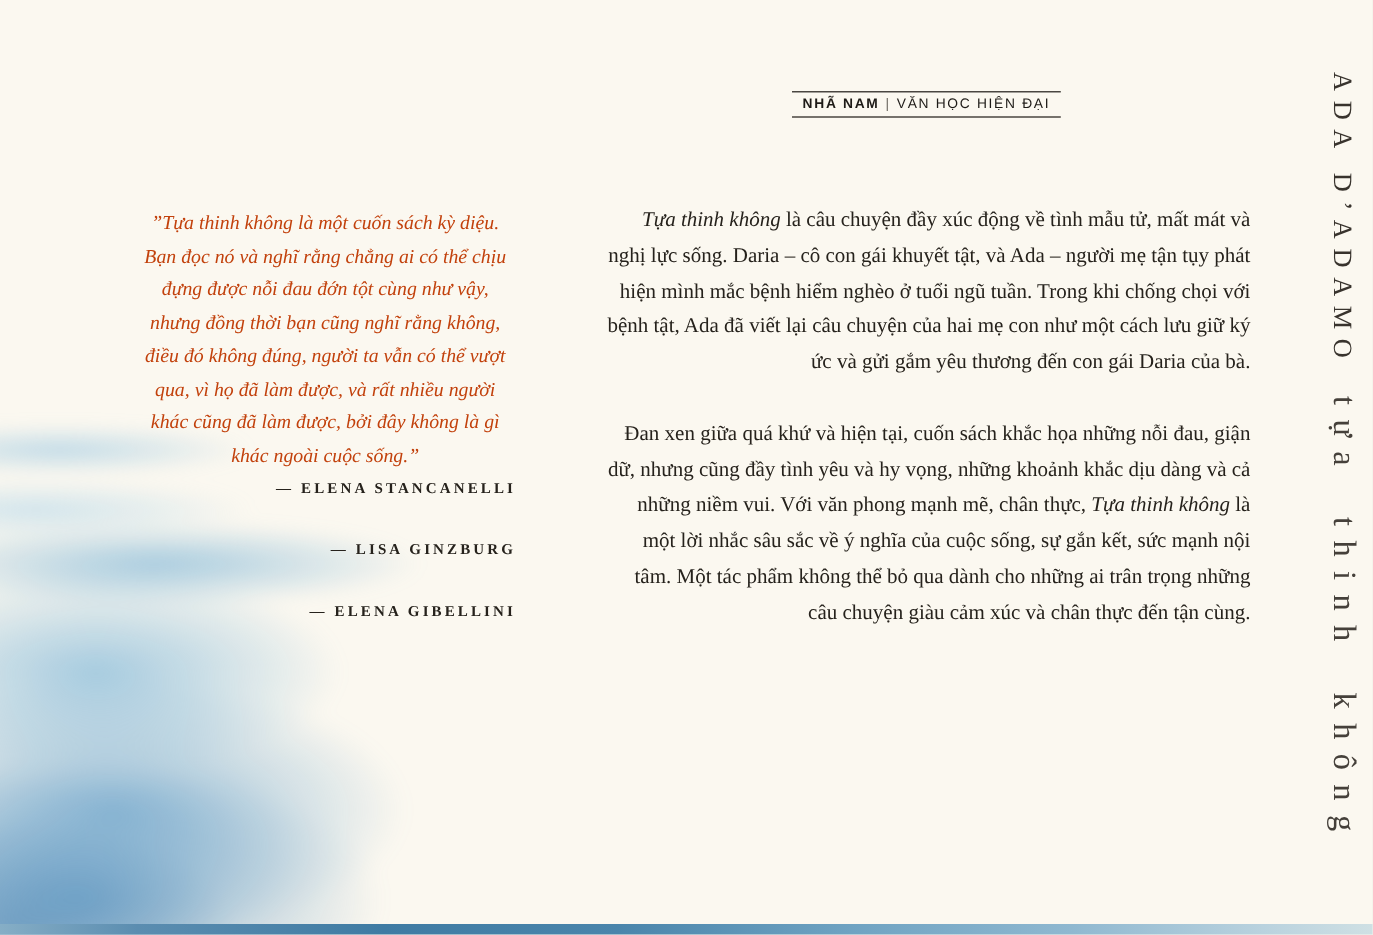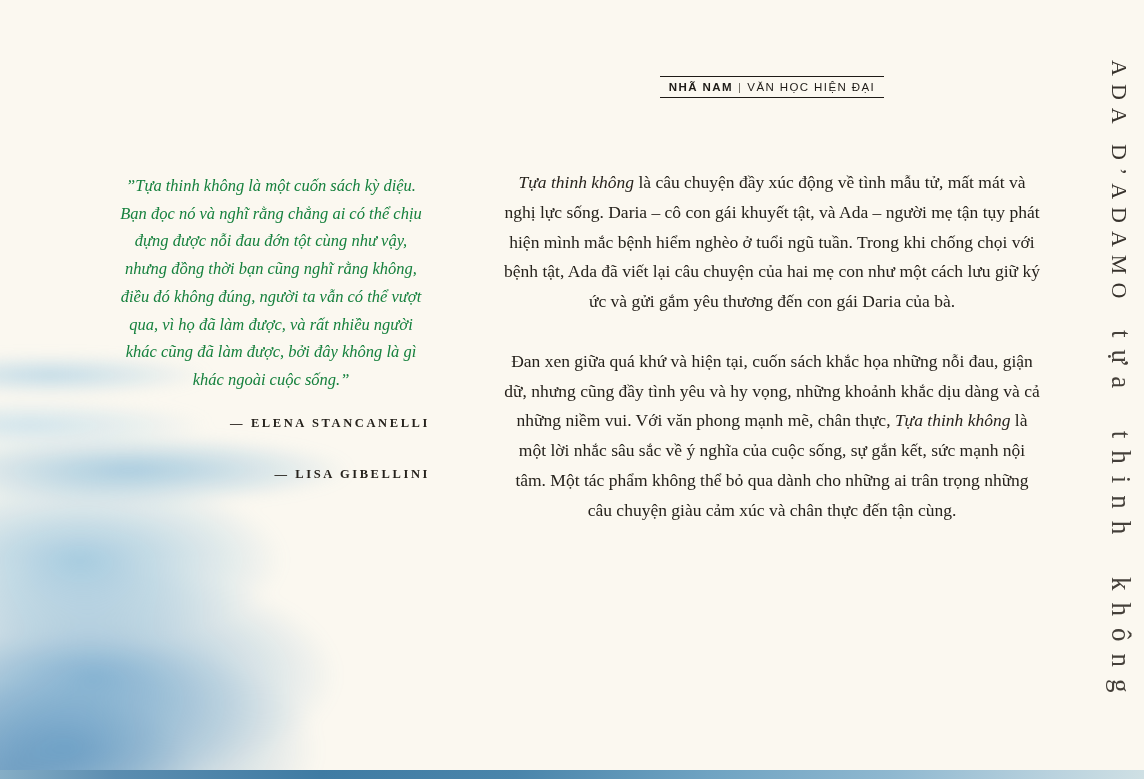--- a/index.html
+++ b/index.html
@@ -37,30 +37,30 @@
     font-size:11.5px;letter-spacing:1.4px;color:#1e1b17;white-space:nowrap;
   }
   .badge .pub{font-weight:bold;}
   .badge .sep{margin:0 5px;color:#6b675f;font-weight:normal;}
   .badge .series{font-weight:normal;}
   
   .left-col{
     position:absolute;left:112px;top:172px;width:318px;text-align:center;z-index:2;
   }
   .quote{margin:0 0 36px;}
-  .quote-text{font-style:italic;font-size:16.5px;line-height:1.68;color:#15803d;}
+  .quote-text{font-style:italic;font-size:16.5px;line-height:1.68;color:#c2410c;}
   .quote-attrib{
-    text-align:right;margin-top:22px;font-size:12.5px;letter-spacing:2.6px;
+    text-align:right;margin-top:6px;font-size:12.5px;letter-spacing:2.6px;
     font-weight:bold;font-style:normal;color:#26221c;
   }
   
   .right-col{
     position:absolute;left:502px;top:168px;width:540px;text-align:center;z-index:2;
   }
-  .syn-para{margin:0 0 30px;font-size:17.5px;line-height:1.7;color:#26221c;}
+  .syn-para{margin:0 0 30px;font-size:17.5px;line-height:1.7;color:#26221c;text-align:right;}
   .syn-para em{font-style:italic;}
   
   .spine-author{
     position:absolute;top:60px;right:12px;writing-mode:vertical-rl;
     font-size:22px;letter-spacing:8px;color:#38332d;white-space:nowrap;
   }
   .spine-title{
     position:absolute;top:330px;right:8px;writing-mode:vertical-rl;
     font-size:27px;letter-spacing:12px;word-spacing:12px;color:#45403a;white-space:nowrap;
   }
@@ -78,23 +78,24 @@
       <span class="pub">NHÃ NAM</span><span class="sep">|</span><span class="series">VĂN HỌC HIỆN ĐẠI</span>
     </span>
   </div>
 
   <div class="left-col">
       <div class="quote">
         <div class="quote-text">”Tựa thinh không là một cuốn sách kỳ diệu. Bạn đọc nó và nghĩ rằng chẳng ai có thể chịu đựng được nỗi đau đớn tột cùng như vậy, nhưng đồng thời bạn cũng nghĩ rằng không, điều đó không đúng, người ta vẫn có thể vượt qua, vì họ đã làm được, và rất nhiều người khác cũng đã làm được, bởi đây không là gì khác ngoài cuộc sống.”</div>
         <div class="quote-attrib">— ELENA STANCANELLI</div>
       </div>
       <div class="quote">
-        <div class="quote-attrib">— LISA GIBELLINI</div>
+        <div class="quote-attrib">— LISA GINZBURG</div>
       </div>
       <div class="quote">
+        <div class="quote-attrib">— ELENA GIBELLINI</div>
       </div>
     </div>
 
   <div class="right-col">
       <p class="syn-para"><em>Tựa thinh không</em><span> là câu chuyện đầy xúc động về tình mẫu tử, mất mát và nghị lực sống. Daria – cô con gái khuyết tật, và Ada – người mẹ tận tụy phát hiện mình mắc bệnh hiểm nghèo ở tuổi ngũ tuần. Trong khi chống chọi với bệnh tật, Ada đã viết lại câu chuyện của hai mẹ con như một cách lưu giữ ký ức và gửi gắm yêu thương đến con gái Daria của bà.</span></p>
       <p class="syn-para"><span>Đan xen giữa quá khứ và hiện tại, cuốn sách khắc họa những nỗi đau, giận dữ, nhưng cũng đầy tình yêu và hy vọng, những khoảnh khắc dịu dàng và cả những niềm vui. Với văn phong mạnh mẽ, chân thực, </span><em>Tựa thinh không</em><span> là một lời nhắc sâu sắc về ý nghĩa của cuộc sống, sự gắn kết, sức mạnh nội tâm. Một tác phẩm không thể bỏ qua dành cho những ai trân trọng những câu chuyện giàu cảm xúc và chân thực đến tận cùng.</span></p>
     </div>
 
   <div class="spine-author">ADA D’ADAMO</div>
   <div class="spine-title">tựa thinh không</div>

